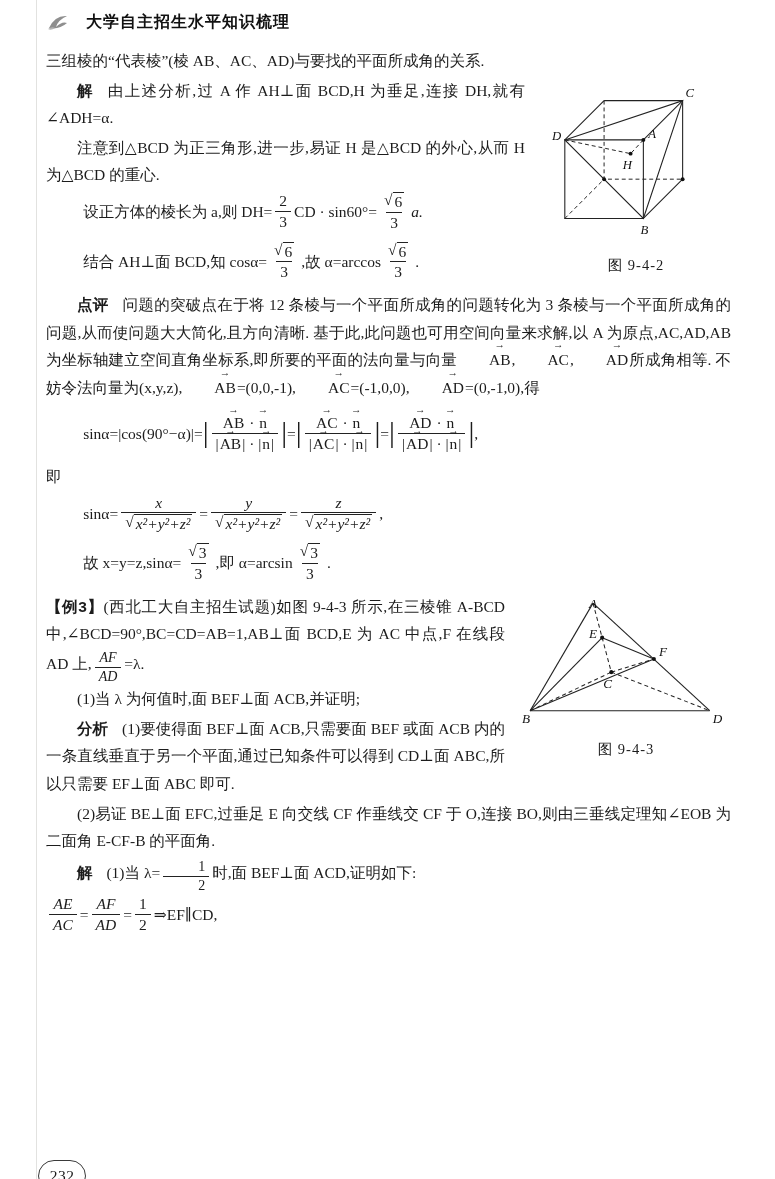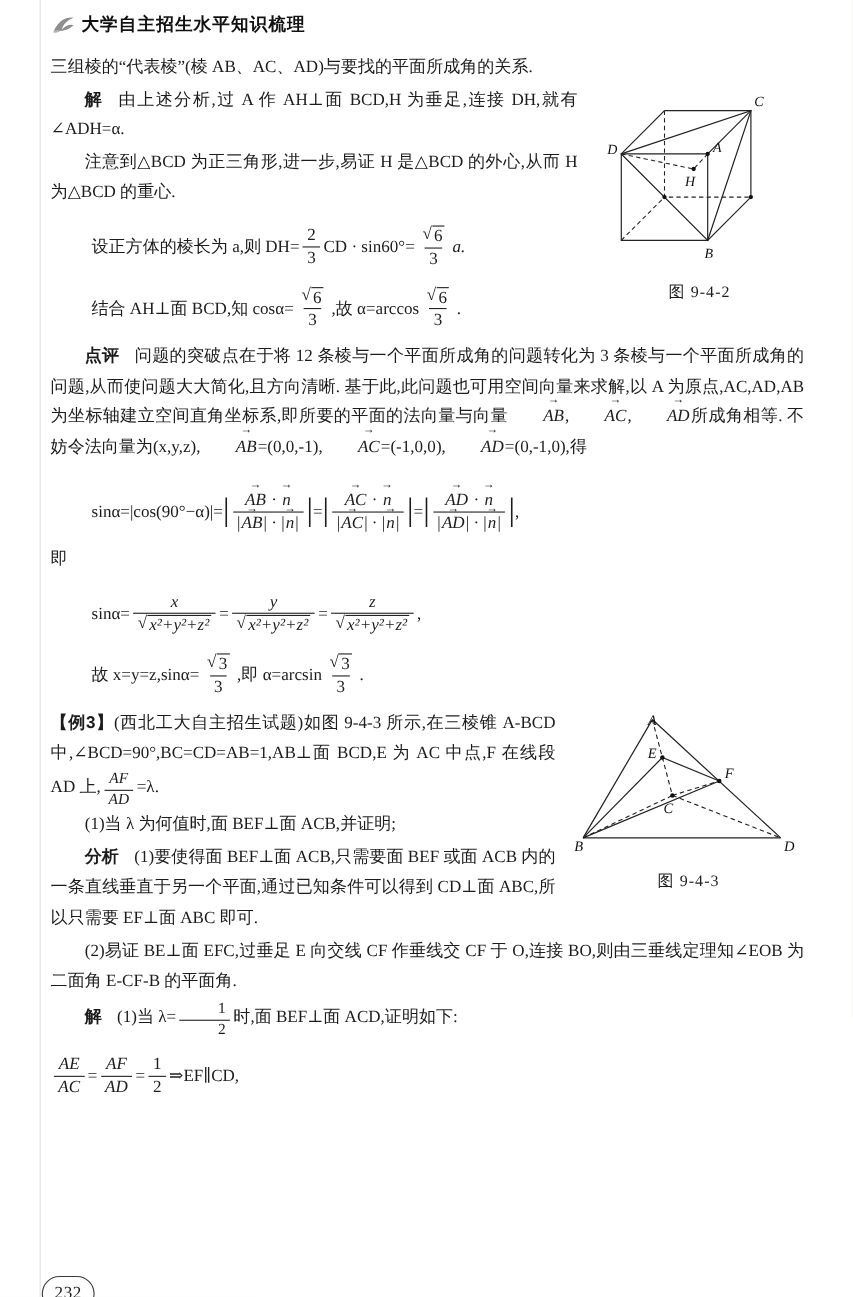--- a/index.html
+++ b/index.html
@@ -8,21 +8,21 @@
     width:775px;height:1179px;
     margin:0 auto;
     background:#ffffff;
     font-family:"Liberation Serif","DejaVu Serif",serif;
     color:#1c1c1c;
     overflow:hidden;
     box-sizing:border-box;
   }
   .page-edge{position:absolute;left:36px;top:0;bottom:0;width:1px;background:#e2e2e0;}
   
-  .header{display:flex;align-items:center;gap:4px;padding:12px 0 6px 46px;}
+  .header{display:flex;align-items:center;gap:16px;padding:12px 0 6px 46px;}
   .logo{width:24px;height:20px;display:inline-flex;}
   .header-title{
     font-family:"Liberation Sans","DejaVu Sans",sans-serif;
     font-weight:700;font-size:16px;letter-spacing:1px;color:#111;
   }
   
   .content{
     padding:8px 44px 0 46px;
     font-size:15.5px;
     line-height:1.78;
@@ -34,39 +34,39 @@
     font-family:"Liberation Sans","DejaVu Sans",sans-serif;
     font-weight:700;margin-right:.9em;
   }
   .extag{
     font-family:"Liberation Sans","DejaVu Sans",sans-serif;
     font-weight:700;
   }
   
   .equation{
     display:flex;align-items:center;flex-wrap:wrap;
-    margin:16px 0 10px 0;
+    margin:3px 0 10px 0;
     padding-left:2.4em;
     line-height:1.25;
   }
   .eq-text{white-space:pre-wrap;}
   .it{font-style:italic;}
   .frac{
     display:inline-flex;flex-direction:column;align-items:center;
     vertical-align:middle;margin:0 3px;line-height:1.15;
   }
   .frac .num{padding:0 4px 1px;}
   .frac .den{padding:1px 4px 0;border-top:1px solid #222;}
   .frac.inline{display:inline-flex;font-size:14px;transform:translateY(2px);}
   .sqrt{display:inline-flex;align-items:flex-start;white-space:nowrap;}
   .sq-sign{transform:translateY(-1px);}
   .rad{border-top:1px solid #222;padding:0 2px;}
   .vec{
     position:relative;display:inline-block;
-    font-style:italic;padding:0 1px;
+    padding:0 1px;
   }
   .vec::before{
     content:"→";
     position:absolute;top:-0.95em;left:50%;
     transform:translateX(-50%);
     font-size:.68em;font-style:normal;
   }
   .bigbar{font-size:1.9em;font-weight:300;line-height:1;transform:translateY(-1px);}
   .eqline-tall{padding-top:10px;}
   

